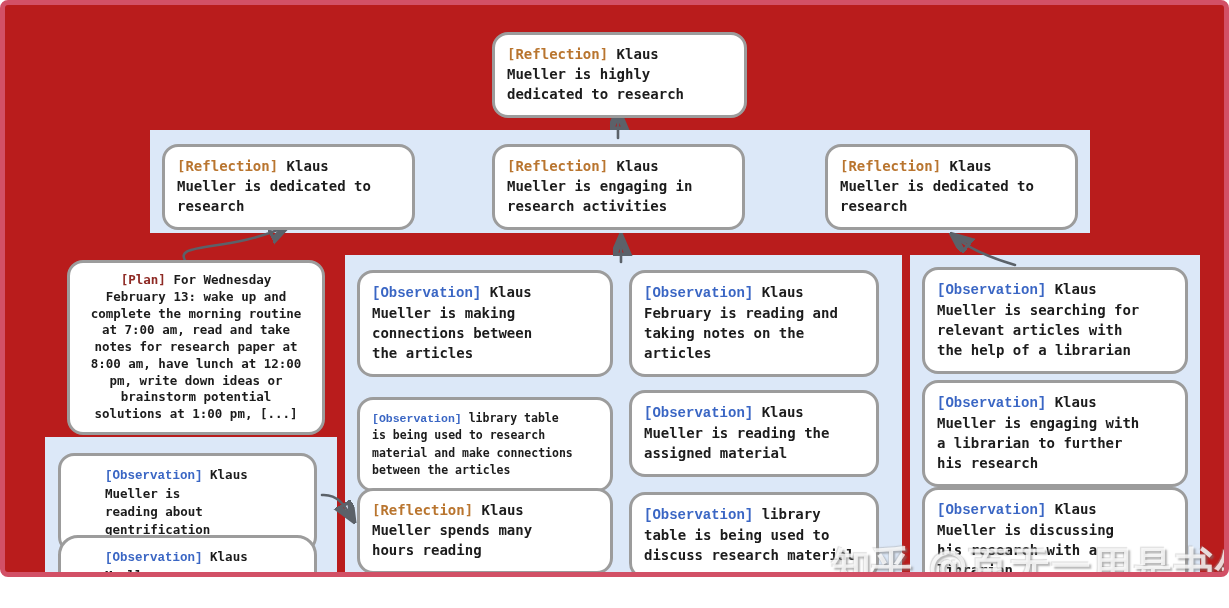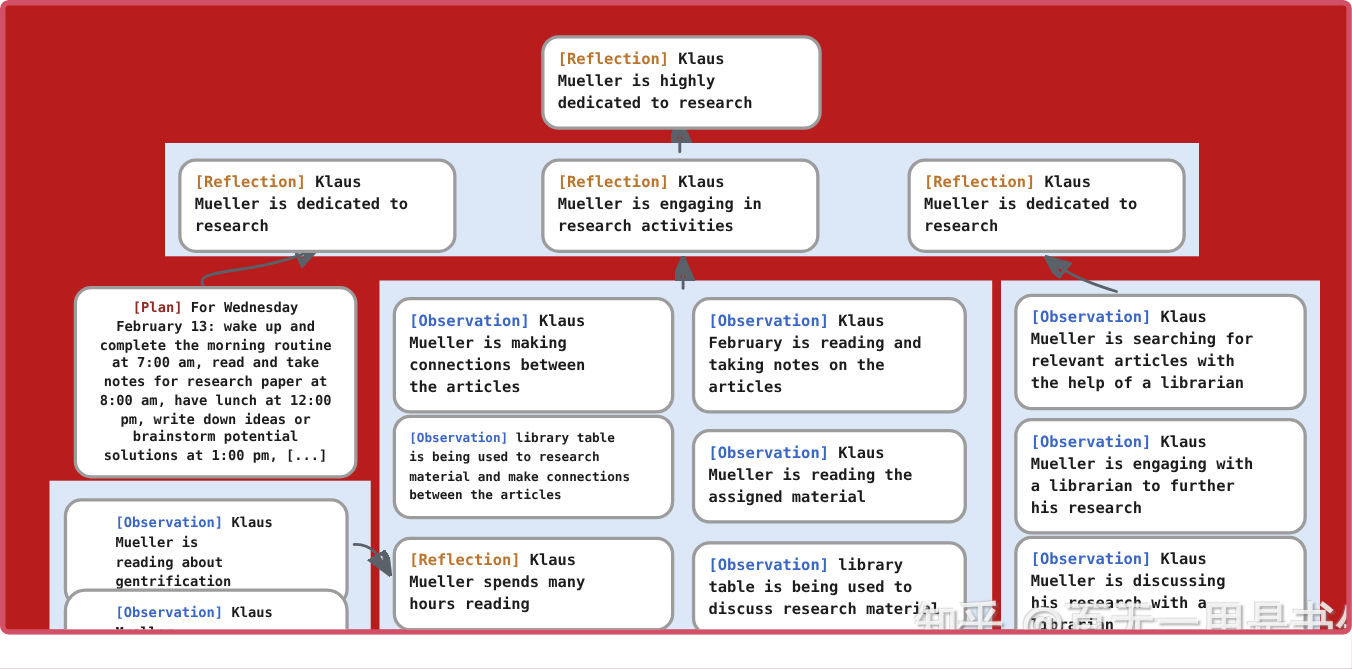--- a/index.html
+++ b/index.html
@@ -16,21 +16,21 @@
   .node{
     position:absolute; background:#fff; border:3px solid var(--boxBorder);
     border-radius:16px; padding:10px 12px; box-sizing:border-box;
     font:bold 14px "DejaVu Sans Mono", monospace; color:var(--ink);
     line-height:1.42; white-space:pre-line;
   }
   .node.mid{font-size:12.5px; line-height:1.45;padding-left:44px;}
   .node.plan{font-size:12.5px; line-height:1.34; padding:9px 12px;}
   .node.small{font-size:11.5px; line-height:1.5;}
   .t-reflection{color:var(--reflection);}
-  .t-observation{color:var(--observation);}
+  .t-observation{color:var(--observation);font-family:Liberation Mono, monospace;}
   .t-plan{color:var(--plan);}
   svg.arrows{position:absolute; left:0; top:0; pointer-events:none;}
   svg.arrows path{stroke:var(--arrow); stroke-width:2.6; fill:none; stroke-linecap:round;}
   .watermark{
     position:absolute; left:826px; top:534px; font-size:40px; letter-spacing:1px;
     font-family:"DejaVu Sans", sans-serif; font-weight:bold;
     color:rgba(255,255,255,0.78);
     text-shadow:2px 2px 2px rgba(120,120,120,0.55), -1px -1px 1px rgba(160,160,160,0.4);
     white-space:nowrap;
   }
@@ -84,21 +84,21 @@
 
   <div class="node mid" style="left:53px;top:448px;width:259px;"><span class="tag t-observation">[Observation]</span> <span class="txt">Klaus Mueller is
 reading about gentrification</span></div>
   <div class="node mid" style="left:53px;top:530px;width:259px;border-radius:20px;"><span class="tag t-observation">[Observation]</span> <span class="txt">Klaus Mueller
 is reading about urban design</span></div>
 
   <div class="node" style="left:352px;top:265px;width:256px;"><span class="tag t-observation">[Observation]</span> <span class="txt">Klaus
 Mueller is making
 connections between
 the articles</span></div>
-  <div class="node small" style="left:352px;top:372px;width:256px;"><span class="tag t-observation">[Observation]</span> <span class="txt">library table
+  <div class="node small" style="left:352px;top:392px;width:256px;"><span class="tag t-observation">[Observation]</span> <span class="txt">library table
 is being used to research
 material and make connections
 between the articles</span></div>
   <div class="node" style="left:352px;top:483px;width:256px;"><span class="tag t-reflection">[Reflection]</span> <span class="txt">Klaus
 Mueller spends many
 hours reading</span></div>
 
   <div class="node" style="left:624px;top:265px;width:250px;"><span class="tag t-observation">[Observation]</span> <span class="txt">Klaus
 February is reading and
 taking notes on the

